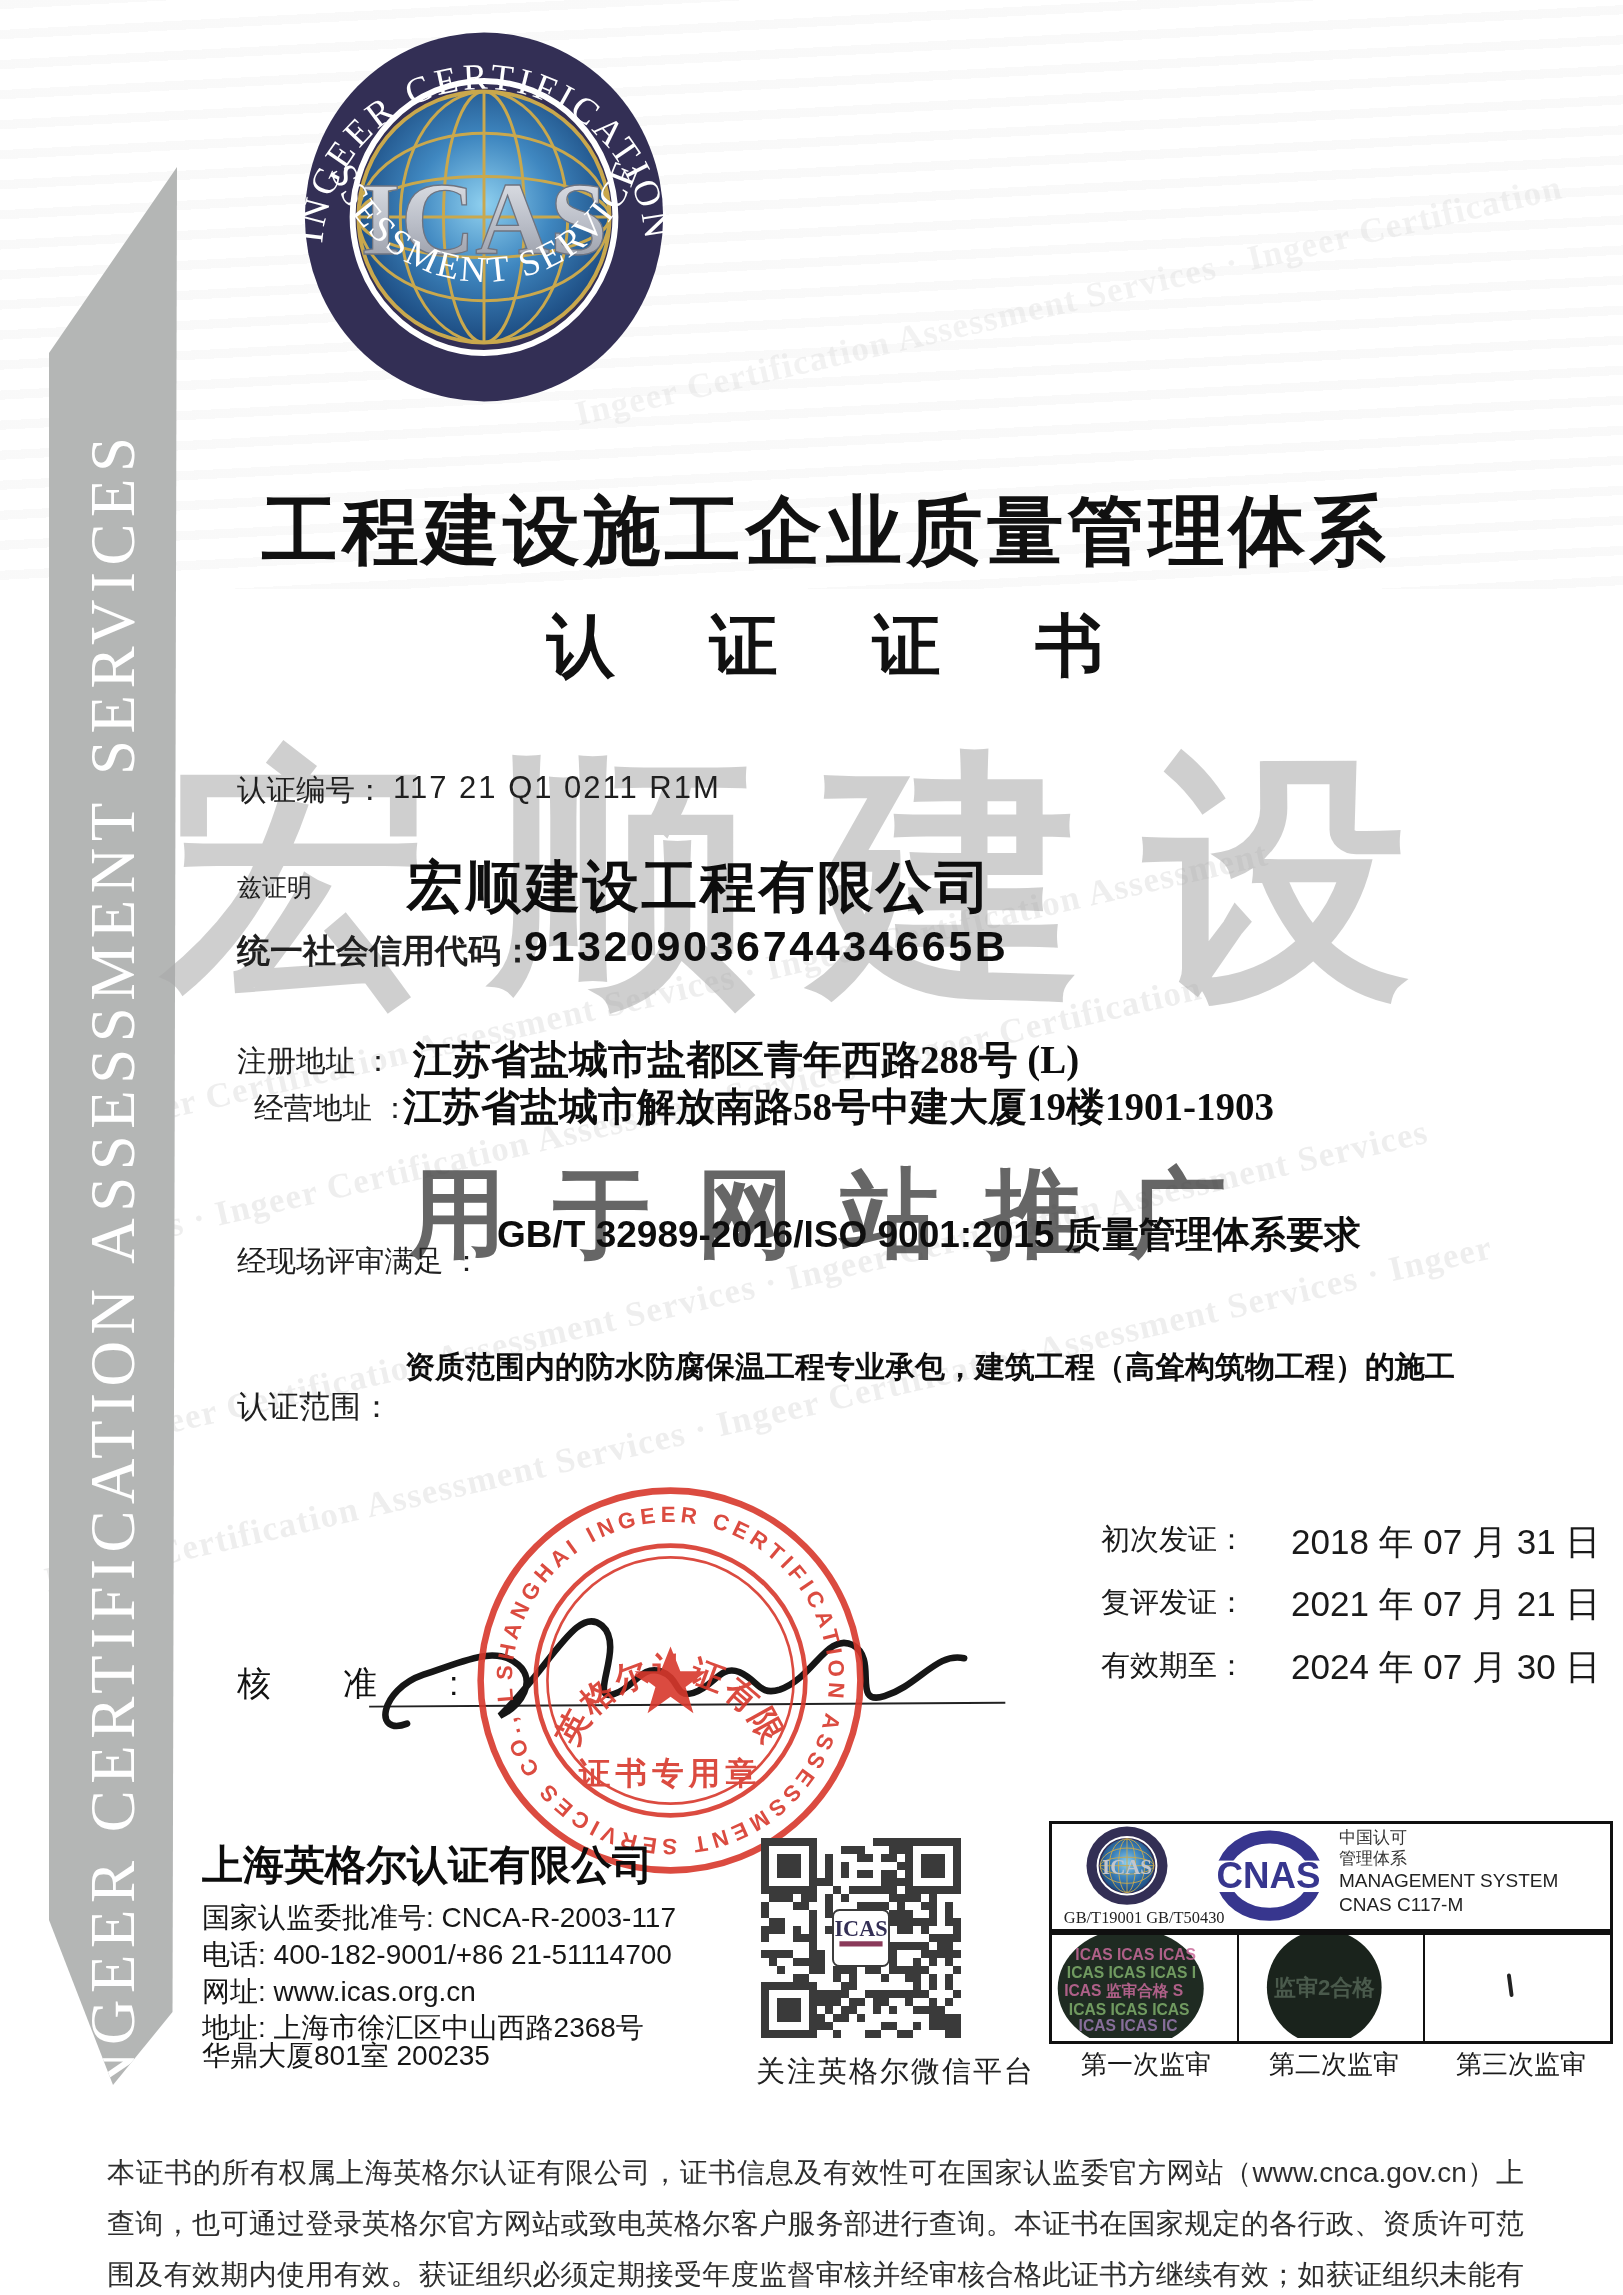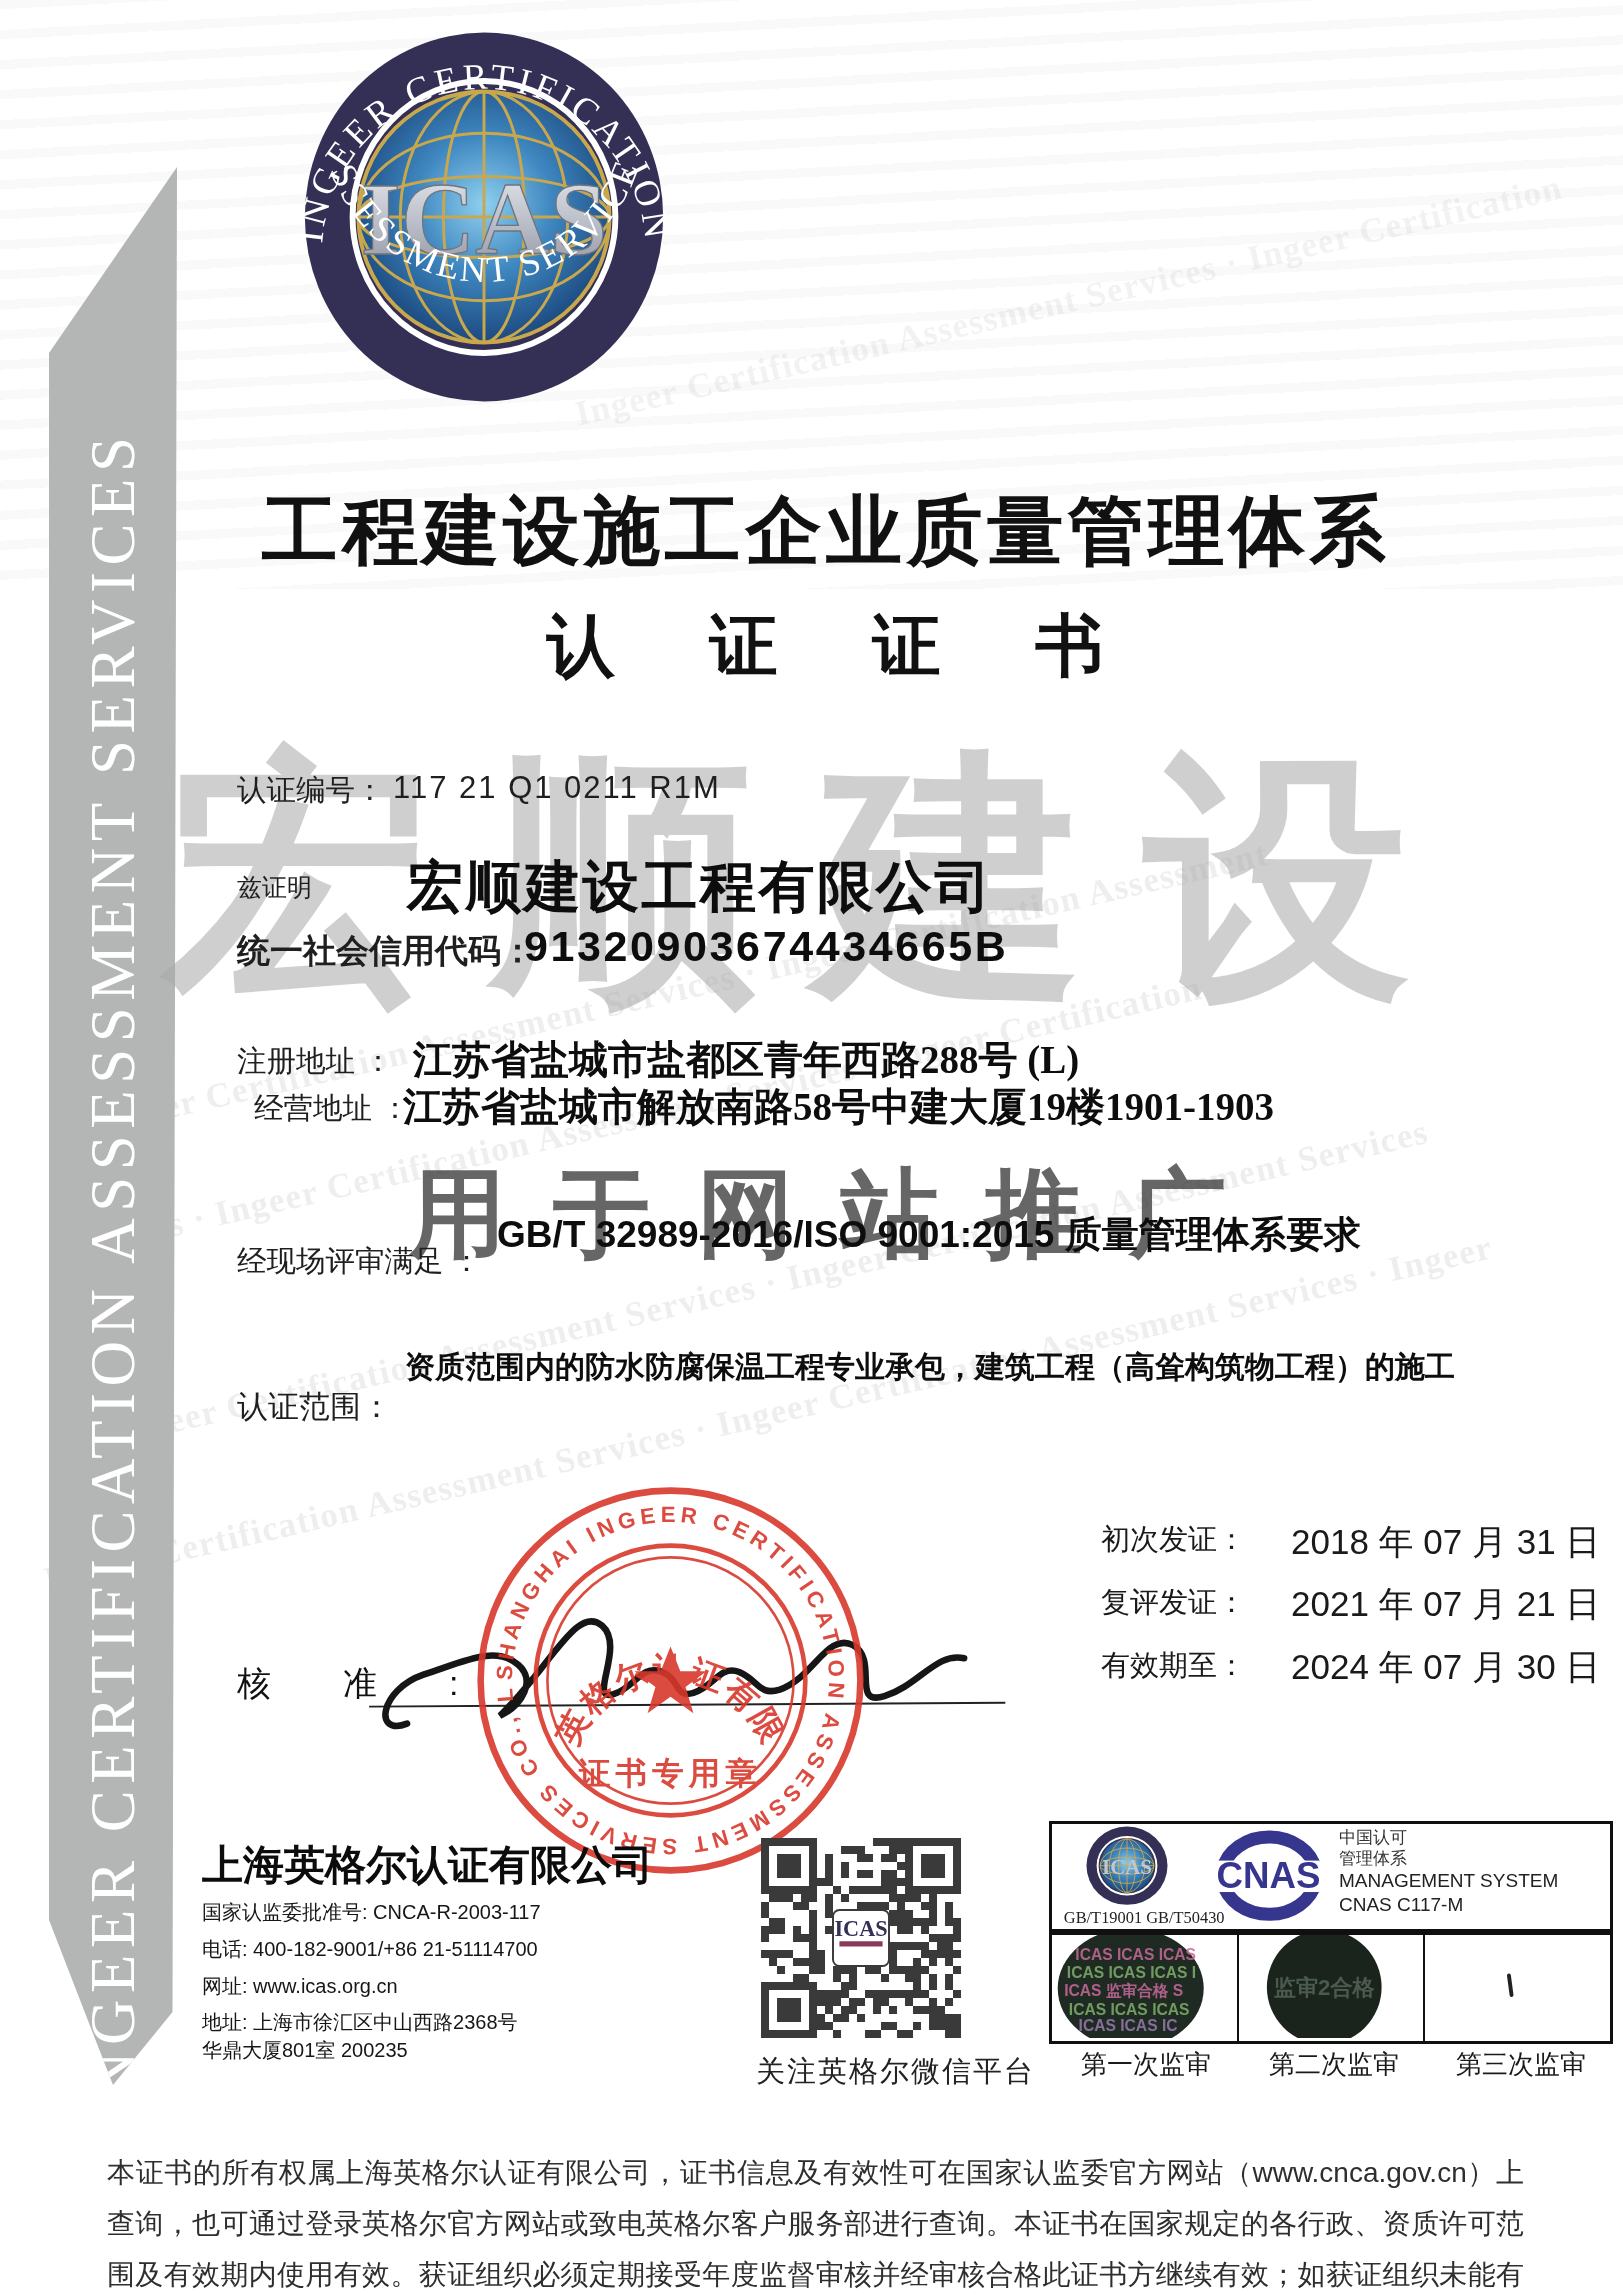--- a/index.html
+++ b/index.html
@@ -45,21 +45,21 @@
   .date-lbl{position:absolute;left:1101px;font-size:29px;color:#1a1a1a;white-space:nowrap;}
   .date-val{position:absolute;left:1291px;font-size:35px;color:#1a1a1a;white-space:nowrap;
     font-family:Liberation Sans, sans-serif;}
   
   #approve-lbl{position:absolute;left:237px;top:1661px;font-size:34px;color:#111;
     letter-spacing:72px;white-space:nowrap;}
   #sig-area{position:absolute;left:361px;top:1568px;}
   #stamp{position:absolute;left:461px;top:1471px;opacity:.9;}
   
   #issuer-name{position:absolute;left:202px;top:1838px;font-size:41px;font-weight:bold;color:#0c0c0c;}
-  .issuer-line{position:absolute;left:202px;font-size:20px;color:#161616;white-space:nowrap;}
+  .issuer-line{position:absolute;left:202px;font-size:28px;color:#161616;white-space:nowrap;}
   
   #qr{position:absolute;left:761px;top:1838px;}
   #qr-caption{position:absolute;left:756px;top:2052px;font-size:29px;color:#222;letter-spacing:2px;}
   
   #marks-box{position:absolute;left:1049px;top:1821px;width:558px;height:105px;border:3.3px solid #101010;background:#fff;}
   #marks-caption{position:absolute;left:11.8px;top:84px;font-size:16.4px;color:#222;
     font-family:"Liberation Serif",serif;white-space:nowrap;}
   #cnas-wrap{position:absolute;left:151px;top:5.2px;}
   #cnas-text{position:absolute;left:287px;top:2.6px;font-size:17px;line-height:1.25;color:#333;}
   #cnas-text .en{font-size:19px;color:#222;}

